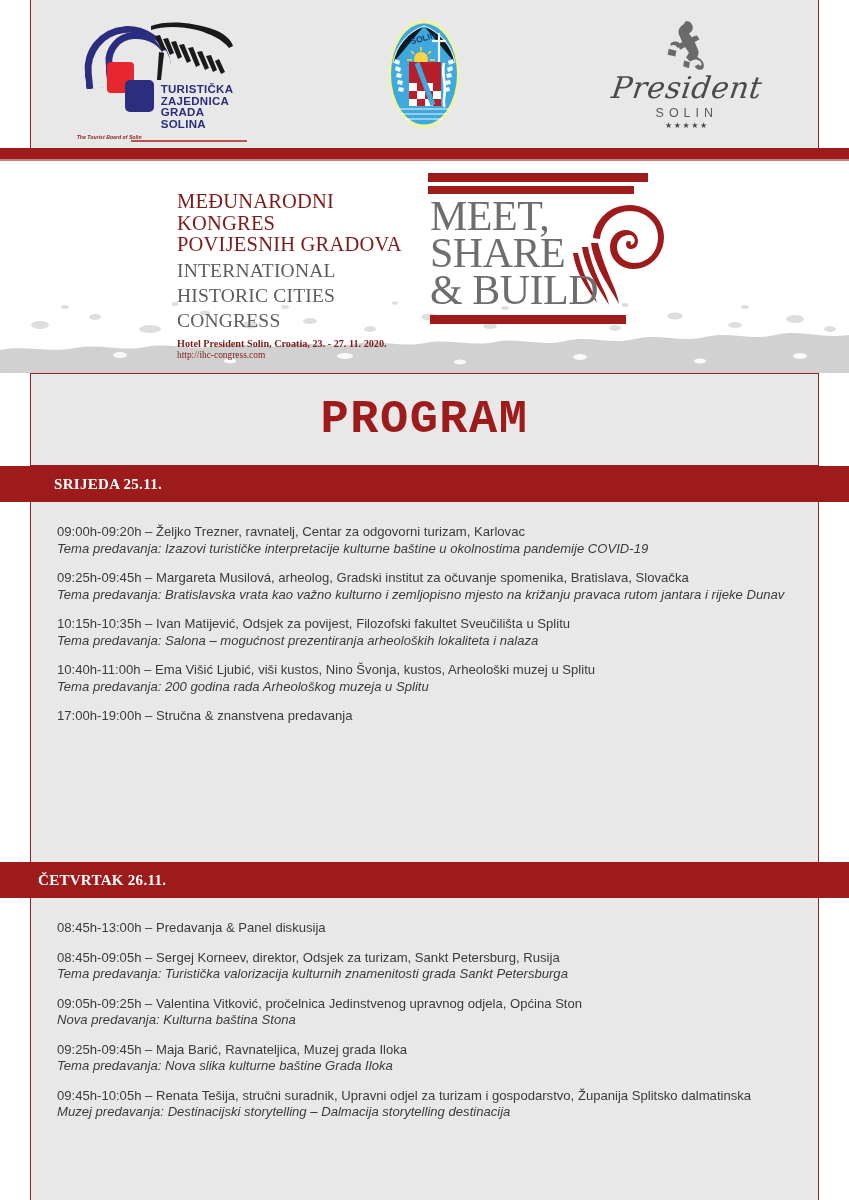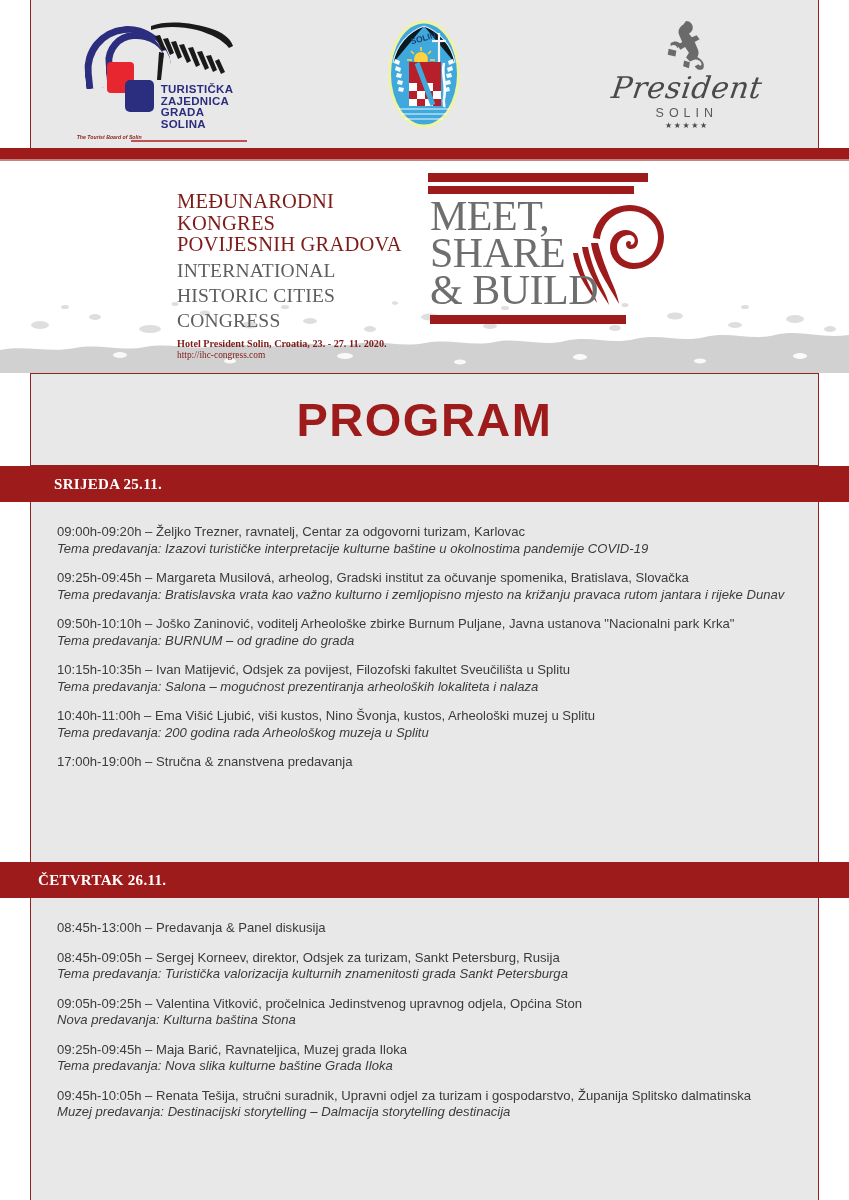--- a/index.html
+++ b/index.html
@@ -72,21 +72,21 @@
   .msb-bar-top2{width:206px;height:8px;background:#9e1b1b;margin:4px 0 0 6px;}
   .msb-text{font-family:"Liberation Serif",serif;font-size:42px;line-height:37px;
     color:#6e6e6e;letter-spacing:-.5px;margin:4px 0 6px 8px;position:relative;z-index:3;}
   .msb-bar-bot{width:196px;height:9px;background:#9e1b1b;margin:4px 0 0 8px;}
   .volute{position:absolute;right:6px;top:38px;width:110px;height:120px;z-index:1;}
 
   
   .prog-box{position:absolute;left:30px;top:373px;width:789px;height:93px;
     background:#e8e8e8;border:1.5px solid #8e2420;box-sizing:border-box;
     display:flex;align-items:center;justify-content:center;}
-  .prog-title{font-family:Liberation Sans, sans-serif;font-weight:700;font-size:47px;
+  .prog-title{font-family:Liberation Mono, monospace;font-weight:700;font-size:47px;
     color:#9e1b1b;letter-spacing:1.5px;}
 
   
   .day-band{position:absolute;left:0;width:849px;height:36px;background:#9e1b1b;
     display:flex;align-items:center;}
   .day-band .lbl{font-family:"Liberation Serif",serif;font-weight:700;font-size:15px;
     color:#ffffff;padding-left:38px;letter-spacing:.3px;}
 
   
   .sched{position:absolute;left:30px;width:789px;background:#e8e8e8;
@@ -309,24 +309,20 @@
   <div class="sched" style="top:502px;height:360px;">
     <div class="entry">
       <div class="e-line">09:00h-09:20h – Željko Trezner, ravnatelj, Centar za odgovorni turizam, Karlovac</div>
       <div class="e-topic">Tema predavanja: Izazovi turističke interpretacije kulturne baštine u okolnostima pandemije COVID-19</div>
     </div>
     <div class="entry">
       <div class="e-line">09:25h-09:45h – Margareta Musilová, arheolog, Gradski institut za očuvanje spomenika, Bratislava, Slovačka</div>
       <div class="e-topic">Tema predavanja: Bratislavska vrata kao važno kulturno i zemljopisno mjesto na križanju pravaca rutom jantara i rijeke Dunav</div>
     </div>
     <div class="entry">
-      <div class="e-line">09:50h-10:10h – Joško Zaninović, voditelj Arheološke zbirke Burnum Puljane, Javna ustanova "Nacionalni park Krka"</div>
-      <div class="e-topic">Tema predavanja: BURNUM – od gradine do grada</div>
-    </div>
-    <div class="entry">
       <div class="e-line">10:15h-10:35h – Ivan Matijević, Odsjek za povijest, Filozofski fakultet Sveučilišta u Splitu</div>
       <div class="e-topic">Tema predavanja: Salona – mogućnost prezentiranja arheoloških lokaliteta i nalaza</div>
     </div>
     <div class="entry">
       <div class="e-line">10:40h-11:00h – Ema Višić Ljubić, viši kustos, Nino Švonja, kustos, Arheološki muzej u Splitu</div>
       <div class="e-topic">Tema predavanja: 200 godina rada Arheološkog muzeja u Splitu</div>
     </div>
     <div class="entry">
       <div class="e-line">17:00h-19:00h – Stručna &amp; znanstvena predavanja</div>
     </div>

